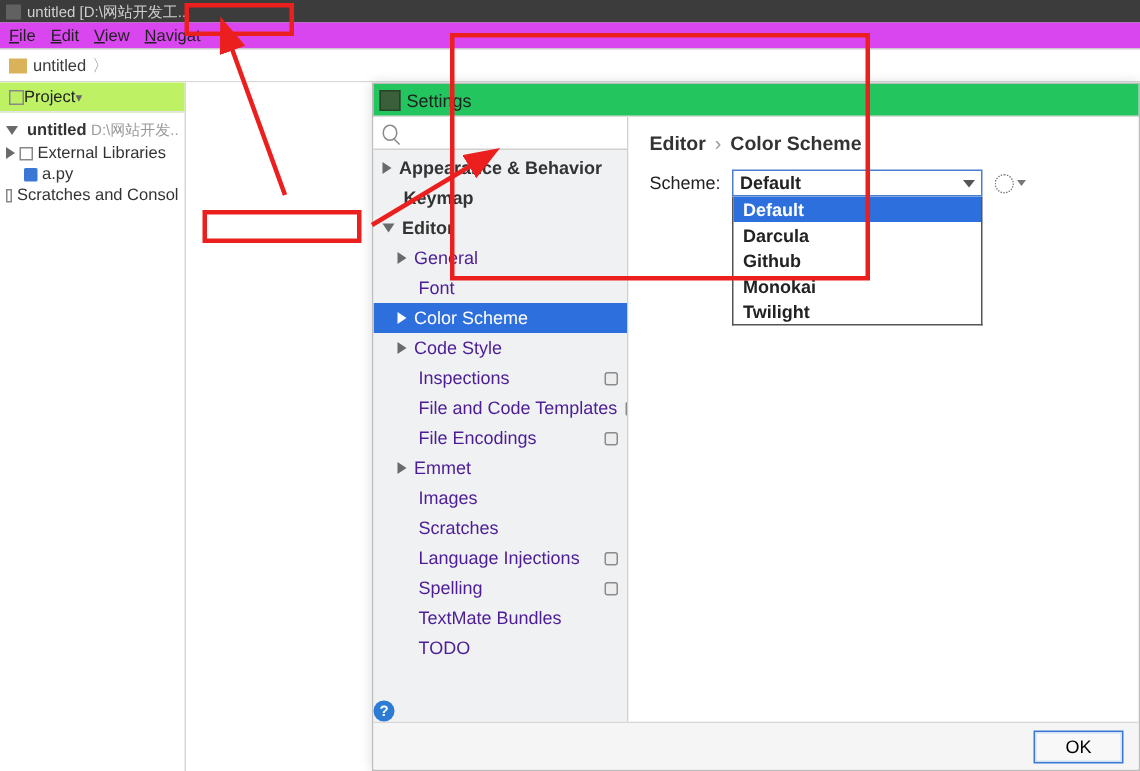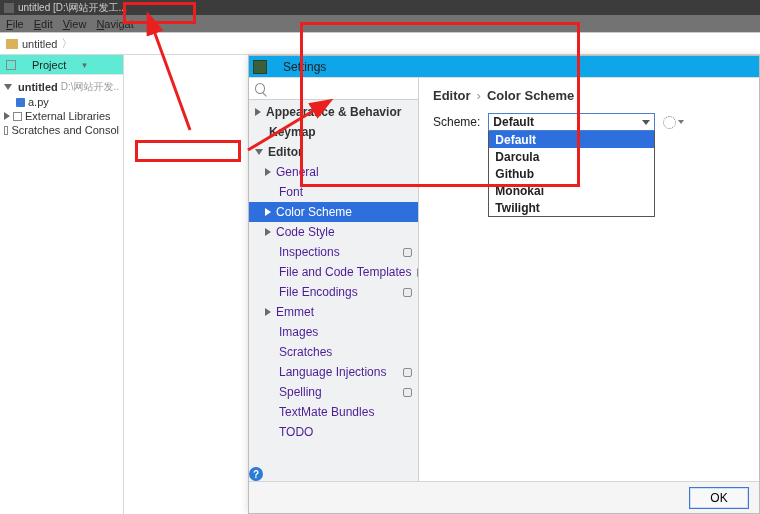--- a/index.html
+++ b/index.html
@@ -2,52 +2,52 @@
 <html><head>
 <meta charset="utf-8">
 <style>
   * { box-sizing: border-box; margin: 0; padding: 0; font-family: "Segoe UI", Tahoma, sans-serif; }
   html, body { width: 760px; height: 514px; overflow: hidden; }
   body { position: relative; background: #fff; font-size: 12px; color: #222; }
 
   
   .titlebar { height: 15px; background: #3c3c3c; color: #cfcfcf; display: flex; align-items: center; padding: 0 4px; font-size: 10px; width: 100%; }
   .titlebar .tb-icon { width: 10px; height: 10px; background: #616161; margin-right: 4px; }
-  .menubar { height: 18px; background: #737373; border-bottom: 1px solid #c9c9c9; display: flex; align-items: center; gap: 10px; padding: 0 6px; font-size: 11px; color: #222; }
+  .menubar { height: 18px; background: #d946ef; border-bottom: 1px solid #c9c9c9; display: flex; align-items: center; gap: 10px; padding: 0 6px; font-size: 11px; color: #222; }
   .menubar span { cursor: default; }
   .menubar span u { text-decoration: underline; }
 
   .pathbar { height: 22px; background: #fff; border-bottom: 1px solid #d8d8d8; display: flex; align-items: center; padding: 0 6px; font-size: 11px; color: #3a3a3a; }
   .pathbar .folder-icon { width: 12px; height: 10px; background: #d9b25a; margin-right: 4px; }
   .pathbar .chev { color: #999; margin-left: 4px; }
 
   .ide-body { display: flex; height: calc(514px - 15px - 18px - 22px); width: 100%; background: #fff; }
   .proj-panel { width: 124px; background: #ffffff; border-right: 1px solid #d8d8d8; display: flex; flex-direction: column; }
-  .proj-header { height: 20px; display: flex; align-items: center; gap: 16px; padding: 0 6px; border-bottom: 1px solid #e4e4e4; font-size: 11px; background: #5eead4; }
+  .proj-header { height: 20px; display: flex; align-items: center; gap: 0; padding: 0 6px; border-bottom: 1px solid #e4e4e4; font-size: 11px; background: #bef264; }
   .proj-header .tool-icon { width: 10px; height: 10px; border: 1px solid #888; }
   .proj-header .down { font-size: 9px; color: #666; }
   .proj-tree { padding: 4px 4px; font-size: 11px; color: #333; }
   .proj-tree .row { display: flex; align-items: center; gap: 3px; padding: 1px 0; white-space: nowrap; overflow: hidden; }
   .proj-tree .indent1 { padding-left: 12px; }
   .proj-tree .dir { width: 10px; height: 8px; background: #c8a048; }
   .proj-tree .py { width: 9px; height: 9px; background: #3b78d6; border-radius: 1px; }
   .proj-tree .lib { width: 9px; height: 9px; border: 1px solid #888; }
   .proj-tree .grey { color: #9a9a9a; font-size: 10px; }
   .tri { display: inline-block; width: 0; height: 0; }
   .tri.closed { border-top: 4px solid transparent; border-bottom: 4px solid transparent; border-left: 6px solid #6a6a6a; }
   .tri.open { border-left: 4px solid transparent; border-right: 4px solid transparent; border-top: 6px solid #6a6a6a; }
 
   .editor-area { flex: 1; background: #fff; position: relative; }
 
   
   .settings-dialog {
     position: absolute; left: 124px; top: 0px; right: 0; bottom: 0;
     background: #ffffff; border: 1px solid #bdbdbd; box-shadow: 0 0 8px rgba(0,0,0,.15);
   }
-  .dlg-titlebar { height: 22px; background: #0ea5e9; display: flex; align-items: center; gap: 16px; padding: 0 4px; border-bottom: 1px solid #dcdcdc; font-size: 12px; }
+  .dlg-titlebar { height: 22px; background: #22c55e; display: flex; align-items: center; gap: 4px; padding: 0 4px; border-bottom: 1px solid #dcdcdc; font-size: 12px; }
   .dlg-titlebar .dlg-icon { width: 14px; height: 14px; background: #3a5f3a; border: 1px solid #274327; }
   .dlg-body { display: flex; height: calc(100% - 22px - 32px); }
   .dlg-left { width: 170px; background: #eff1f3; border-right: 1px solid #d0d0d0; display: flex; flex-direction: column; }
   .dlg-search { height: 22px; border-bottom: 1px solid #d0d0d0; display: flex; align-items: center; padding: 0 6px; background: #fff; }
   .dlg-search input { border: none; outline: none; width: 100%; font-size: 12px; background: transparent; }
   .dlg-search .mag { width: 11px; height: 11px; border: 1.4px solid #888; border-radius: 50%; position: relative; margin-right: 3px; }
   .dlg-search .mag::after { content: ""; position: absolute; width: 5px; height: 1.4px; background: #888; bottom: -2px; right: -3px; transform: rotate(45deg); }
 
   .tree { flex: 1; overflow-y: auto; overflow-x: hidden; font-size: 12px; padding-top: 2px; }
   .tree .node { display: flex; align-items: center; gap: 5px; height: 20px; padding: 0 6px; white-space: nowrap; cursor: default; }
@@ -114,28 +114,28 @@
       <span>Project</span>
       <span class="down">▾</span>
     </div>
     <div class="proj-tree">
       <div class="row">
         <span class="tri open"></span>
         <span class="dir"></span>
         <b>untitled</b>
         <span class="grey">D:\网站开发...</span>
       </div>
-      <div class="row indent1">
-        <span class="py"></span>
-        <span>a.py</span>
-      </div>
       <div class="row">
         <span class="tri closed"></span>
         <span class="lib"></span>
         <span>External Libraries</span>
+      </div>
+      <div class="row indent1">
+        <span class="py"></span>
+        <span>a.py</span>
       </div>
       <div class="row">
         <span class="lib"></span>
         <span>Scratches and Consol</span>
       </div>
     </div>
   </div>
   <div class="editor-area">
 
     <div class="settings-dialog">

